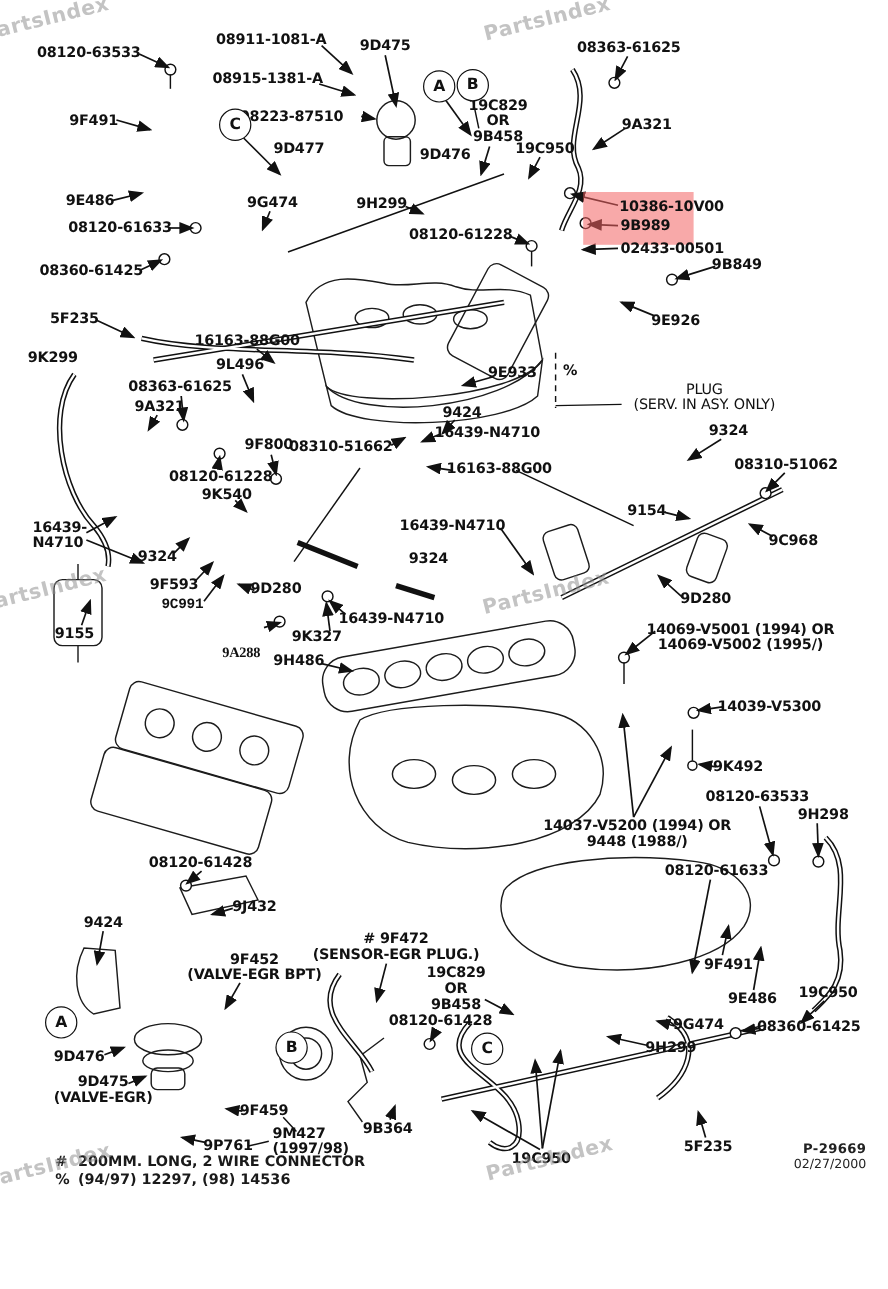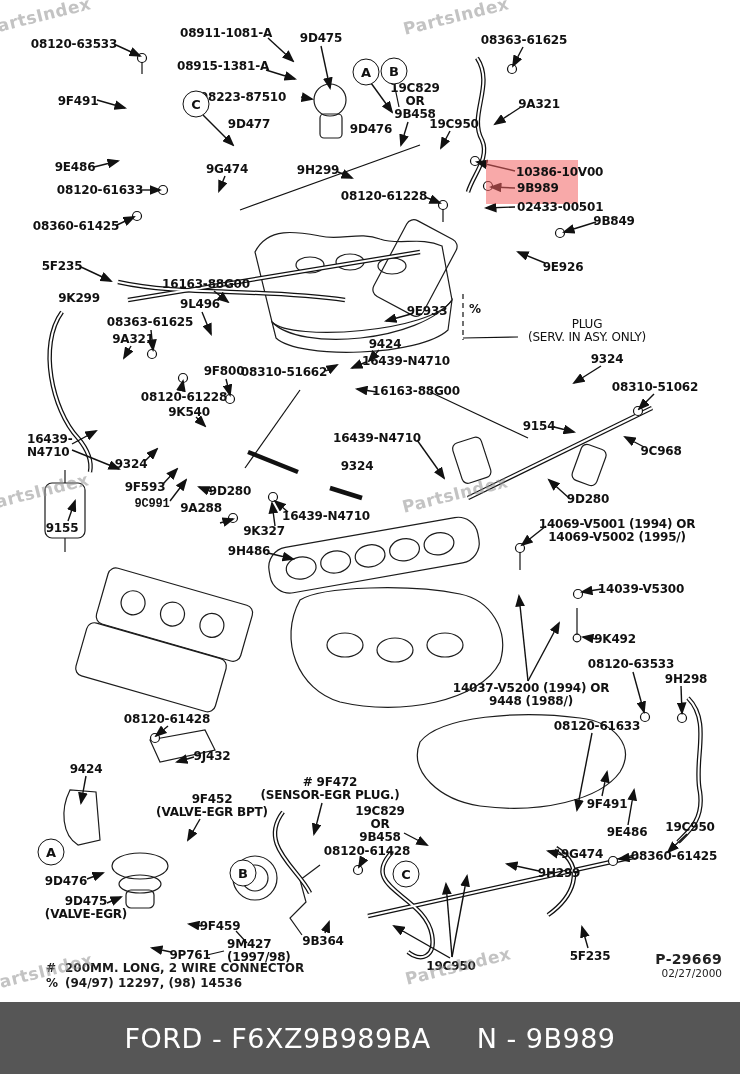--- a/index.html
+++ b/index.html
@@ -13,21 +13,21 @@
   .lbl.light{font-weight:400;}
   .circ{position:absolute;z-index:3;transform:translate(-50%,-50%);width:25px;height:25px;border:1.6px solid #111;
         border-radius:50%;display:flex;align-items:center;justify-content:center;
         font-size:13px;font-weight:700;color:#111;background:#fff;}
   .wm{position:absolute;z-index:4;transform:translate(-50%,-50%) rotate(-14deg);font-size:17px;font-weight:700;
       color:rgba(145,145,145,0.55);letter-spacing:0.5px;pointer-events:none;}
   #footnotes{position:absolute;left:46px;top:961px;z-index:3;font-size:12px;font-weight:700;color:#1a1a1a;}
   #footnotes .row{display:flex;line-height:15px;}
   #footnotes .sym{width:19px;}
   #plate{position:absolute;right:18px;top:951px;z-index:3;text-align:right;color:#222;}
-  #plate .pn{font-size:14px;font-weight:700;letter-spacing:0.3px;}
+  #plate .pn{font-size:11px;font-weight:700;letter-spacing:0.3px;}
   #plate .dt{font-size:10.5px;font-weight:400;}
   #footer{position:absolute;left:0;bottom:0;width:740px;height:72px;z-index:5;display:flex;
           align-items:center;justify-content:center;gap:46px;color:#fff;}
   #footer span{font-size:27px;font-weight:400;letter-spacing:0.5px;}
 </style>
 </head>
 <body>
 
 <div id="stage">
 
@@ -265,21 +265,21 @@
       <div class="lbl" style="left: 454px; top: 124px;">19C950</div>
       <div class="lbl" style="left: 524px; top: 40px;">08363-61625</div>
       <div class="lbl" style="left: 539px; top: 104px;">9A321</div>
       <div class="lbl" style="left: 75px; top: 167px;">9E486</div>
       <div class="lbl" style="left: 100px; top: 190px;">08120-61633</div>
       <div class="lbl" style="left: 227px; top: 169px;">9G474</div>
       <div class="lbl" style="left: 318px; top: 170px;">9H299</div>
       <div class="lbl" style="left: 76px; top: 226px;">08360-61425</div>
       <div class="lbl" style="left: 384px; top: 196px;">08120-61228</div>
       <div class="lbl" style="left: 62px; top: 266px;">5F235</div>
-      <div class="lbl" style="left: 44px; top: 298px; margin-left: 35px;">9K299</div>
+      <div class="lbl" style="left: 44px; top: 298px;">9K299</div>
       <div class="lbl" style="left: 206px; top: 284px;">16163-88G00</div>
       <div class="lbl left" style="left: 516px; top: 172px;">10386-10V00</div>
       <div class="lbl left" style="left: 517px; top: 188px;">9B989</div>
       <div class="lbl left" style="left: 517px; top: 207px;">02433-00501</div>
       <div class="lbl" style="left: 614px; top: 221px;">9B849</div>
       <div class="lbl" style="left: 563px; top: 267px;">9E926</div>
       <div class="lbl" style="left: 150px; top: 322px;">08363-61625</div>
       <div class="lbl" style="left: 133px; top: 339px;">9A321</div>
       <div class="lbl" style="left: 200px; top: 304px;">9L496</div>
       <div class="lbl" style="left: 224px; top: 371px;">9F800</div>
@@ -303,21 +303,21 @@
         <div>16439-</div>
         <div>N4710</div>
       </div>
       <div class="lbl" style="left: 377px; top: 438px;">16439-N4710</div>
       <div class="lbl" style="left: 131px; top: 464px;">9324</div>
       <div class="lbl" style="left: 145px; top: 487px;">9F593</div>
       <div class="lbl" style="left: 152px; top: 504px; font-family: Liberation Mono, monospace;">9C991</div>
       <div class="lbl" style="left: 230px; top: 491px;">9D280</div>
       <div class="lbl" style="left: 357px; top: 466px;">9324</div>
       <div class="lbl" style="left: 62px; top: 528px;">9155</div>
-      <div class="lbl" style="left: 201px; top: 508px;">9A288</div>
+      <div class="lbl" style="left: 201px; top: 544px; font-family: Liberation Serif, serif;">9A288</div>
       <div class="lbl" style="left: 326px; top: 516px;">16439-N4710</div>
       <div class="lbl" style="left: 264px; top: 531px;">9K327</div>
       <div class="lbl" style="left: 249px; top: 551px;">9H486</div>
       <div class="lbl" style="left: 588px; top: 499px;">9D280</div>
       <div class="lbl" style="left: 617px; top: 531px;">
         <div>14069-V5001 (1994) OR</div>
         <div>14069-V5002 (1995/)</div>
       </div>
       <div class="lbl" style="left: 641px; top: 589px;">14039-V5300</div>
       <div class="lbl" style="left: 615px; top: 639px;">9K492</div>
@@ -388,17 +388,13 @@
       <span class="sym">%</span>
       <span>(94/97) 12297, (98) 14536</span>
     </div>
   </div>
 
   <div id="plate">
     <div class="pn">P-29669</div>
     <div class="dt">02/27/2000</div>
   </div>
 
-  <div id="footer" style="background: rgb(86, 86, 86); color: rgb(255, 255, 255);">
-    <span>FORD - F6XZ9B989BA</span>
-    <span>N - 9B989</span>
-  </div>
 </div>
 
 </body></html>

